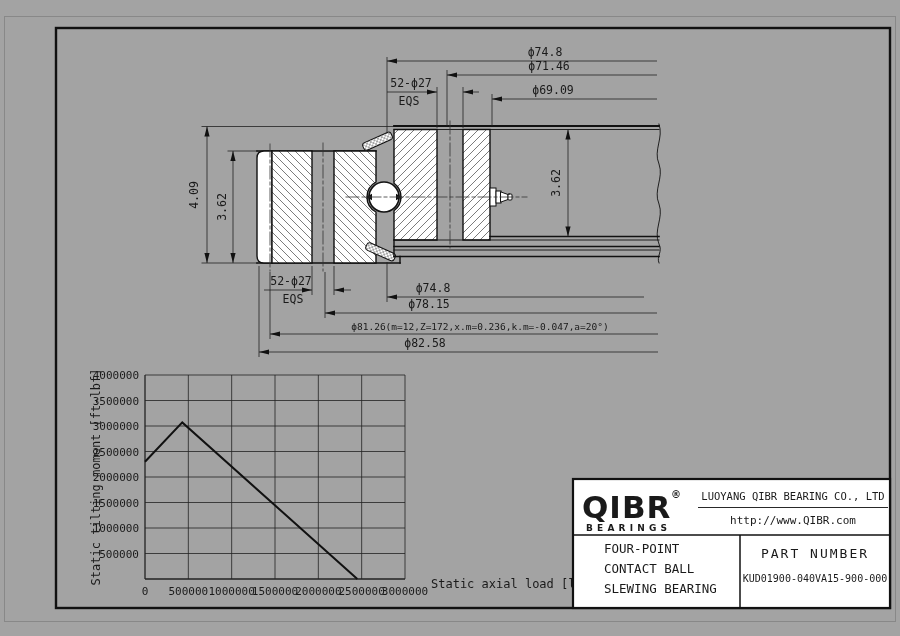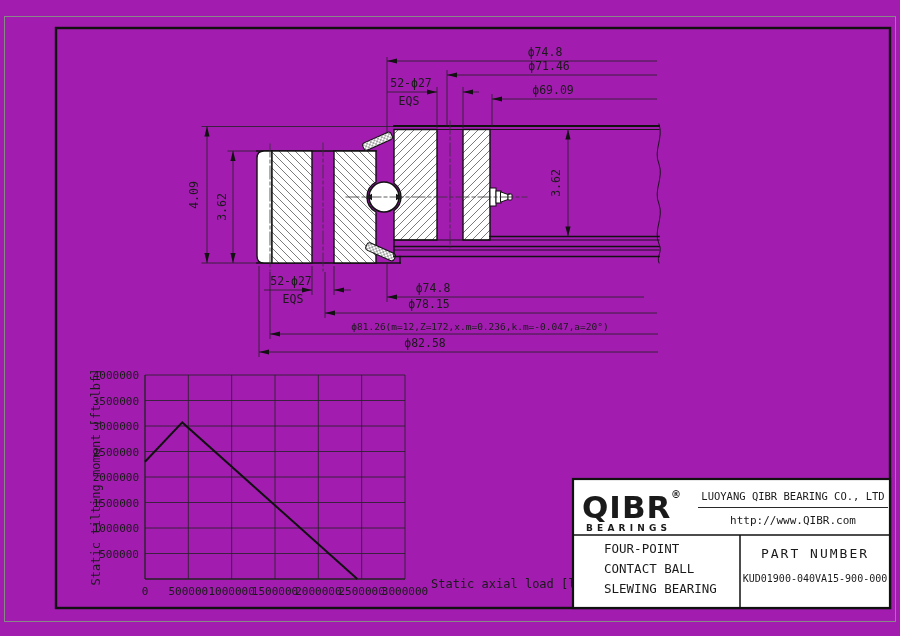--- a/index.html
+++ b/index.html
@@ -1,16 +1,16 @@
 <!DOCTYPE html>
 <html><head>
 <meta charset="utf-8">
 <style>
   html,body{margin:0;padding:0;background:#fff;}
-  #sheet{width:900px;height:636px;position:relative;background:#a21caf;}
+  #sheet{width:900px;height:636px;position:relative;background:#a3a3a3;}
   svg{display:block;}
   text{fill:#1a1a1a;font-family:"DejaVu Sans Mono","Liberation Mono",monospace;}
   .dim{font-size:11.5px;}
   .dimsmall{font-size:9.5px;}
   .clbl{font-size:11px;}
   .ctitle{font-size:12px;}
   .tb-co{font-size:10.5px;}
   .tb-url{font-size:11px;}
   .tb-prod{font-size:12.5px;}
   .tb-plabel{font-size:13px;letter-spacing:2px;}

